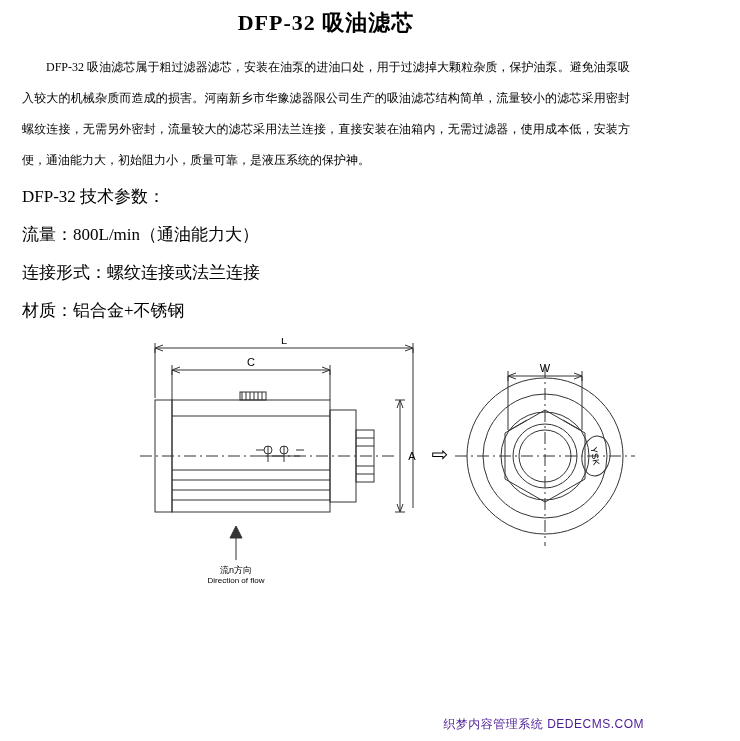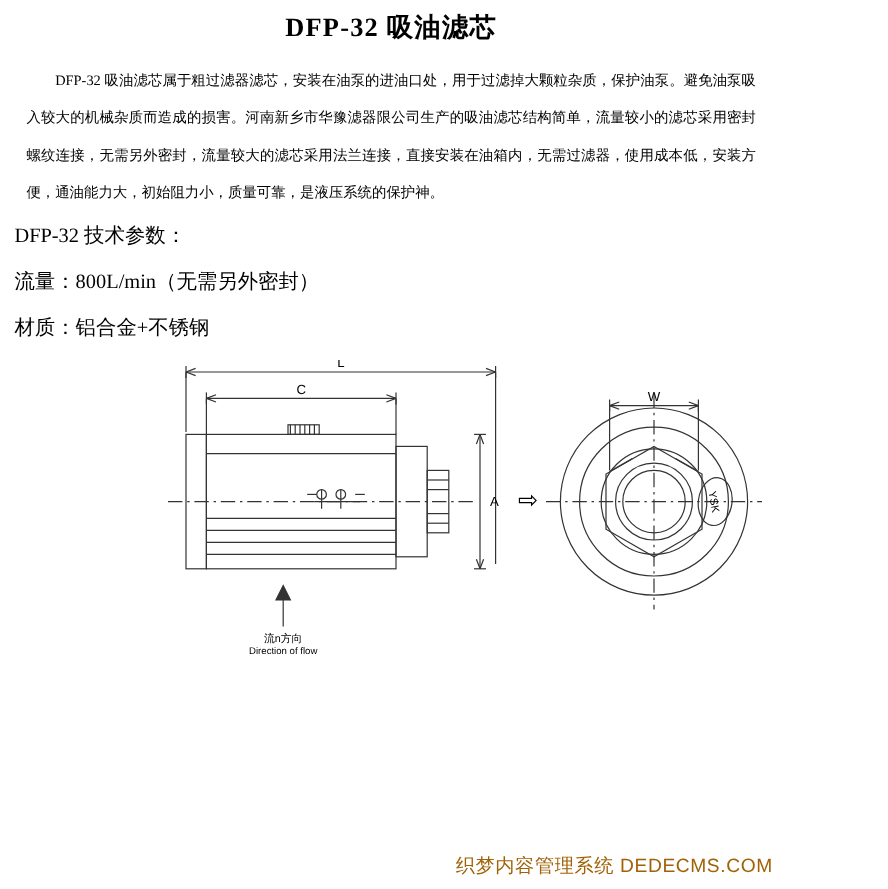--- a/index.html
+++ b/index.html
@@ -35,60 +35,61 @@
     text-align: justify;
     text-justify: inter-ideograph;
   }
   .body-text p {
     margin: 0 0 2px 0;
   }
   .indent {
     text-indent: 2em;
   }
   .spec-list {
-    margin: 10px 22px 0 12px;
+    margin: 10px 22px 0 22px;
     font-size: 17px;
   }
   .spec-list .line {
     margin: 0 0 16px 0;
     line-height: 22px;
   }
   .figure {
     position: relative;
     margin-top: 10px;
     width: 740px;
     height: 250px;
   }
   .watermark {
     position: absolute;
     right: 8px;
     bottom: 8px;
-    font-size: 16px;
-    color: #a16207;
+    font-size: 12px;
+    color: #4c1d95;
     letter-spacing: 0.5px;
     font-family: "Liberation Sans", sans-serif;
   }
   svg text {
     font-family: "Liberation Sans", sans-serif;
   }
 </style>
 </head>
 <body>
 
 <div class="page">
 
   <div class="title">DFP-32 吸油滤芯</div>
 
   <div class="body-text">
     <p class="indent">DFP-32 吸油滤芯属于粗过滤器滤芯，安装在油泵的进油口处，用于过滤掉大颗粒杂质，保护油泵。避免油泵吸入较大的机械杂质而造成的损害。河南新乡市华豫滤器限公司生产的吸油滤芯结构简单，流量较小的滤芯采用密封螺纹连接，无需另外密封，流量较大的滤芯采用法兰连接，直接安装在油箱内，无需过滤器，使用成本低，安装方便，通油能力大，初始阻力小，质量可靠，是液压系统的保护神。</p>
   </div>
 
   <div class="spec-list">
     <div class="line">DFP-32 技术参数：</div>
-    <div class="line">流量：800L/min（无需另外密封）</div>
+    <div class="line">流量：800L/min（通油能力大）</div>
+    <div class="line">连接形式：螺纹连接或法兰连接</div>
     <div class="line">材质：铝合金+不锈钢</div>
   </div>
 
   <div class="figure">
     <svg width="740" height="250" viewBox="0 0 740 250">
       <g stroke="#333333" fill="none" stroke-width="1">
 
         <line x1="155" y1="10" x2="413" y2="10" stroke="#333"></line>
         <line x1="155" y1="5" x2="155" y2="15"></line>
         <line x1="413" y1="5" x2="413" y2="15"></line>

